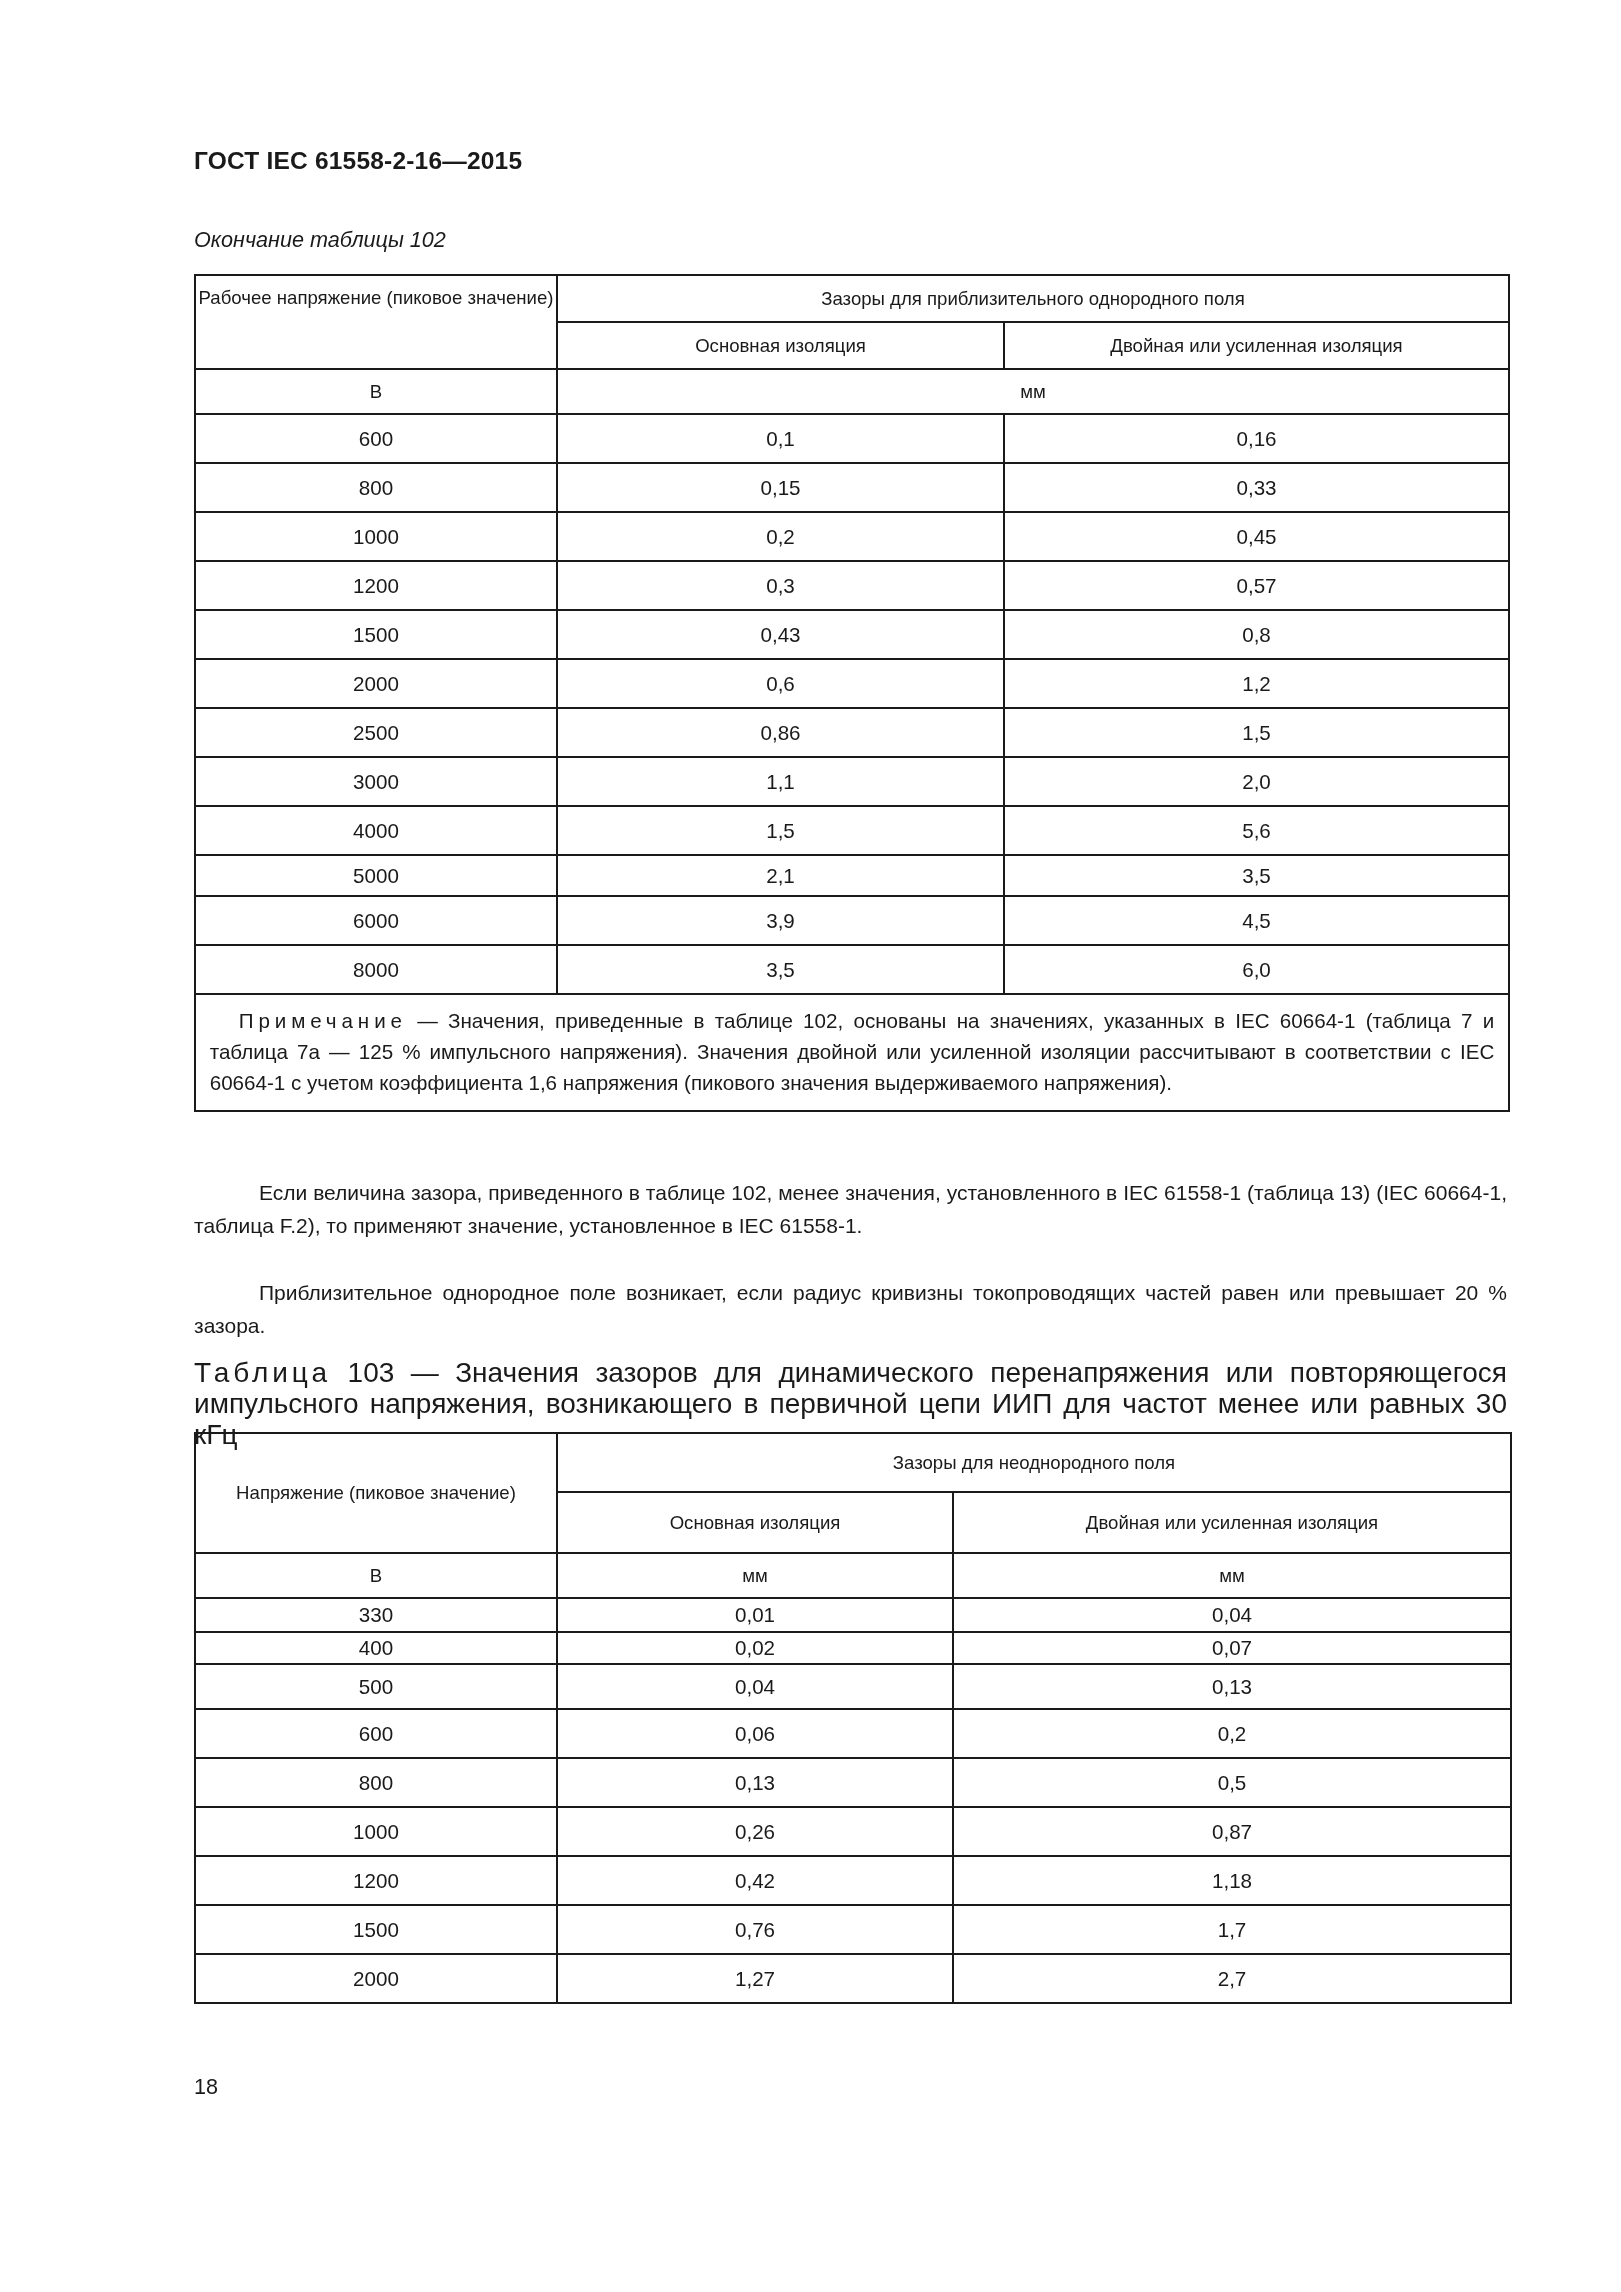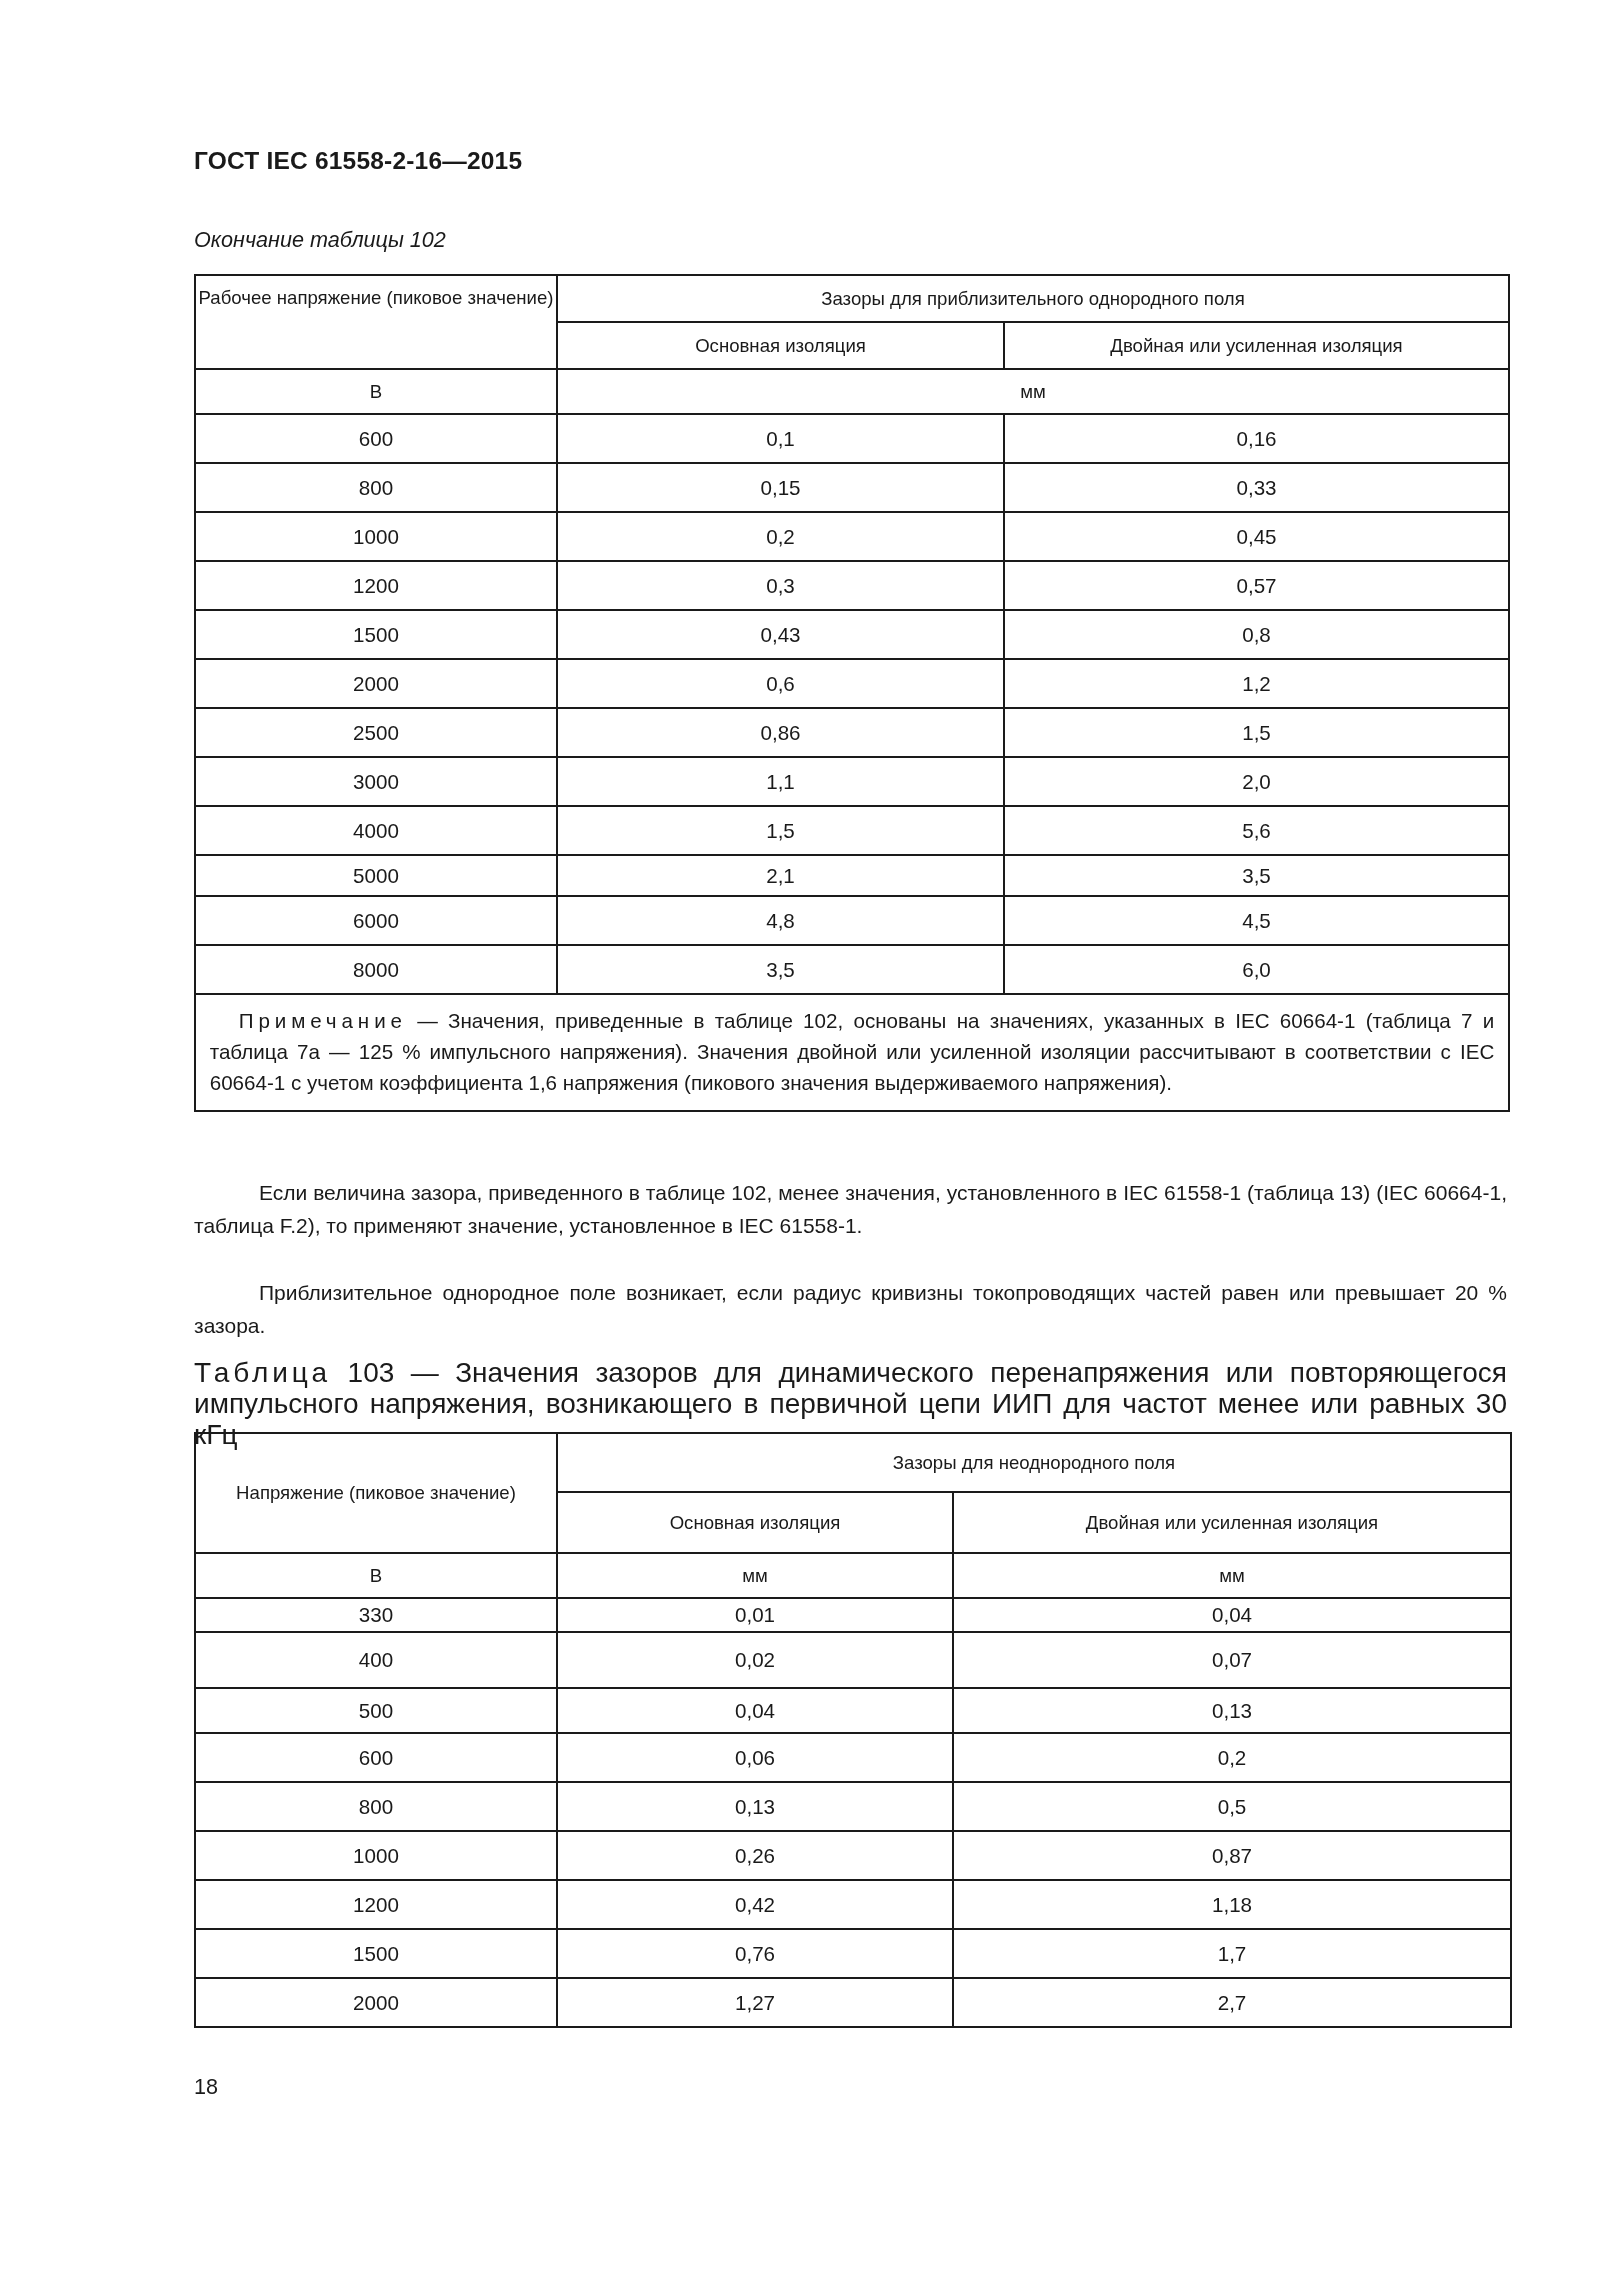--- a/index.html
+++ b/index.html
@@ -92,21 +92,21 @@
     <td>1,5</td>
     <td>5,6</td>
   </tr>
   <tr style="height:41px">
     <td>5000</td>
     <td>2,1</td>
     <td>3,5</td>
   </tr>
   <tr style="height:49px">
     <td>6000</td>
-    <td>4,8</td>
+    <td>3,9</td>
     <td>4,5</td>
   </tr>
   <tr style="height:49px">
     <td>8000</td>
     <td>3,5</td>
     <td>6,0</td>
   </tr>
   <tr>
     <td colspan="3" class="note-cell"><span style="display:inline-block;width:29px;"></span><span class="note-lead">Примечание</span><span> — Значения, приведенные в таблице 102, основаны на значениях, указанных в IEC 60664-1 (таблица 7 и таблица 7а — 125 % импульсного напряжения). Значения двойной или усиленной изоляции рассчитывают в соответствии с IEC 60664-1 с учетом коэффициента 1,6 напряжения (пикового значения выдерживаемого напряжения).</span></td>
   </tr>
@@ -136,21 +136,21 @@
   <tr style="height:45px" class="double-bottom">
     <td class="unit thin">В</td>
     <td class="unit thin">мм</td>
     <td class="unit thin">мм</td>
   </tr>
   <tr style="height:34px">
     <td>330</td>
     <td>0,01</td>
     <td>0,04</td>
   </tr>
-  <tr style="height:56px">
+  <tr style="height:32px">
     <td>400</td>
     <td>0,02</td>
     <td>0,07</td>
   </tr>
   <tr style="height:45px">
     <td>500</td>
     <td>0,04</td>
     <td>0,13</td>
   </tr>
   <tr style="height:49px">

